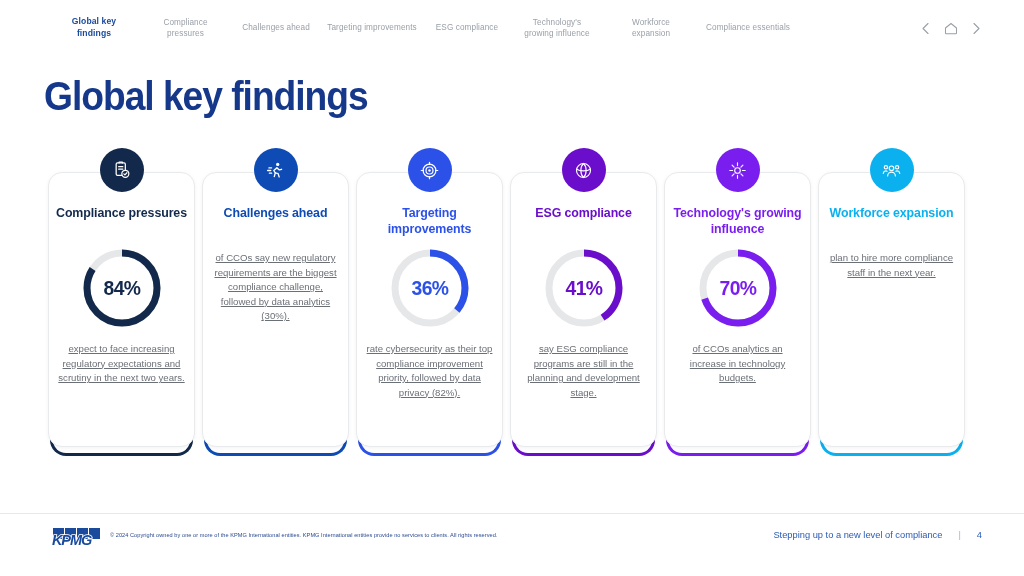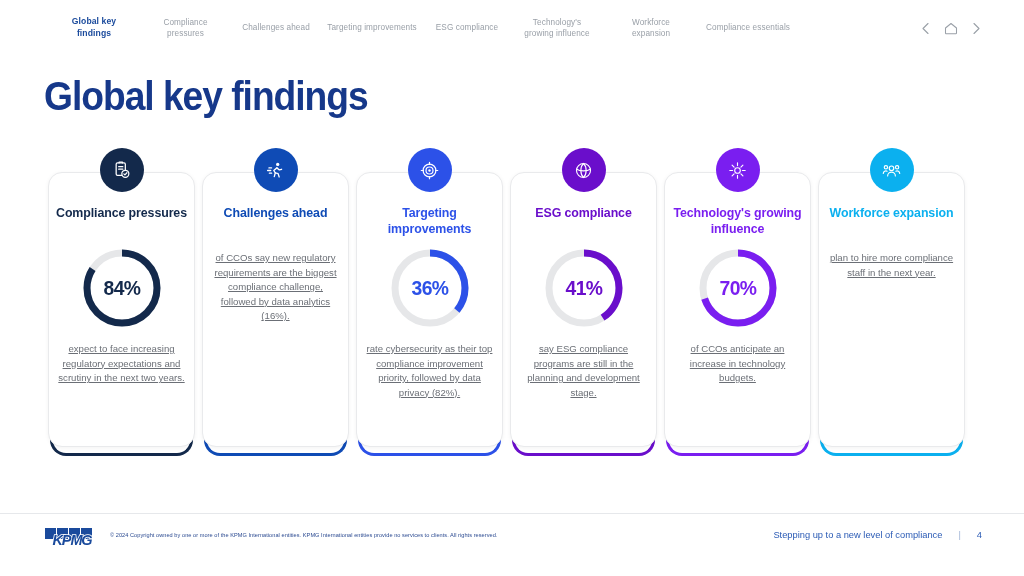--- a/index.html
+++ b/index.html
@@ -105,22 +105,22 @@
     margin-top: 13px; font-size: 9.6px; line-height: 1.52;
     text-align: center; color: #6b6f76; padding: 0 8px; text-decoration: underline;
   }
 
   
   .footer-rule {
     position: absolute; left: 0; top: 513px; width: 1024px; height: 1px;
     background: #e6e8eb;
   }
   .kpmg {
-    position: absolute; left: 44px; top: 528px;
-    width: 56px; height: 20px; text-align: center;
+    position: absolute; left: 52px; top: 528px;
+    width: 56px; height: 20px;
   }
   .kpmg .bars { position:absolute; left:1px; top:0; display:flex; gap:1.6px; }
   .kpmg .bars i { display:block; width:10.5px; height:11px; background:#1a4a9c; }
   .kpmg .word {
     position:absolute; left:0; top:4px; width:56px;
     font-size: 14.5px; font-weight: bold; font-style: italic;
     color:#1a4a9c; letter-spacing:-1.1px;
     -webkit-text-stroke: 1.6px #fff; paint-order: stroke fill;
   }
   .copyright {
@@ -204,21 +204,21 @@
         <div class="badge" style="background:#0f4bb5">
           <svg width="21" height="21" viewBox="0 0 24 24" fill="none" stroke="#fff" stroke-width="1.5" stroke-linecap="round" stroke-linejoin="round">
             <circle cx="14.5" cy="5" r="1.9" fill="#fff" stroke="none"></circle>
             <path d="M13.6 9 L10 12 L11.8 14.6 L10.6 19"></path>
             <path d="M13.6 9 L16.4 11.3 L19 10.6"></path>
             <path d="M11.8 14.6 L15 15.6 L16.2 19.4"></path>
             <path d="M4.5 9 h3 M3 12 h3.5 M5 15 h2.6"></path>
           </svg>
         </div>
         <div class="card-title" style="color:#0f4bb5">Challenges ahead</div>
-        <div class="card-body">of CCOs say new regulatory requirements are the biggest compliance challenge, followed by data analytics (16%).</div>
+        <div class="card-body">of CCOs say new regulatory requirements are the biggest compliance challenge, followed by data analytics (30%).</div>
       </div>
     </div>
 
     <div class="card-wrap">
       <div class="ushape" style="border-color:#2c51e8"></div>
       <div class="card">
         <div class="badge" style="background:#2c51e8">
           <svg width="21" height="21" viewBox="0 0 24 24" fill="none" stroke="#fff" stroke-width="1.4" stroke-linecap="round">
             <circle cx="12" cy="12" r="7.3"></circle>
               <circle cx="12" cy="12" r="4"></circle>
@@ -271,21 +271,21 @@
           </svg>
         </div>
         <div class="card-title" style="color:#7a1ef0">Technology's growing influence</div>
         <div class="donut">
           <svg width="82" height="82" viewBox="0 0 82 82">
             <circle cx="41" cy="41" r="35" fill="none" stroke="#e6e7e9" stroke-width="7"></circle>
             <circle cx="41" cy="41" r="35" fill="none" stroke="#7a1ef0" stroke-width="7" stroke-linecap="butt" stroke-dasharray="153.9 219.9" stroke-dashoffset="0"></circle>
           </svg>
           <div class="val" style="color:#7a1ef0">70%</div>
         </div>
-        <div class="card-body">of CCOs anticipate an increase in technology budgets.</div>
+        <div class="card-body">of CCOs analytics an increase in technology budgets.</div>
       </div>
     </div>
 
     <div class="card-wrap">
       <div class="ushape" style="border-color:#0bb0ef"></div>
       <div class="card">
         <div class="badge" style="background:#0bb0ef">
           <svg width="21" height="21" viewBox="0 0 24 24" fill="none" stroke="#fff" stroke-width="1.3" stroke-linecap="round">
             <circle cx="12" cy="9.4" r="2.6"></circle>
             <path d="M7.6 18.2 a4.4 4.4 0 0 1 8.8 0"></path>

